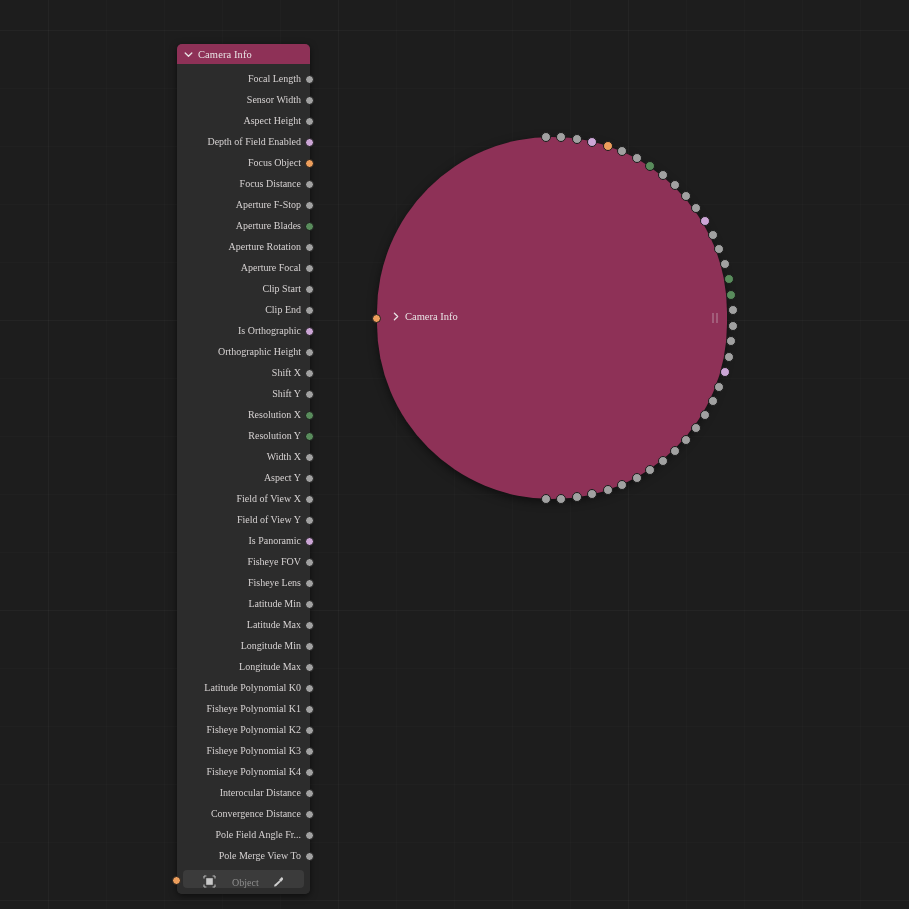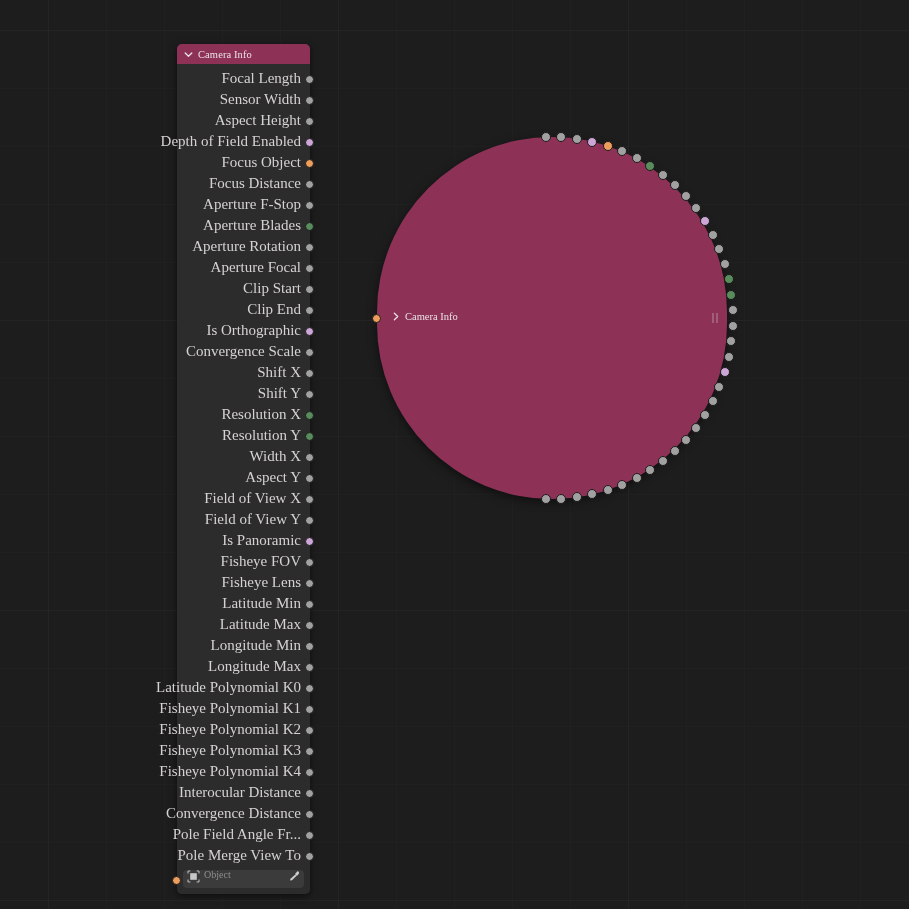--- a/index.html
+++ b/index.html
@@ -75,21 +75,21 @@
     height: 21px;
     display: flex;
     align-items: center;
     justify-content: flex-end;
     padding-right: 9px;
     position: relative;
     box-sizing: border-box;
   }
   .socket-label {
     color: #d6d2d2;
-    font-size: 15px;
+    font-size: 10px;
     white-space: nowrap;
     line-height: 1;
   }
   .socket-dot {
     position: absolute;
     right: -4px;
     top: 50%;
     margin-top: -3.5px;
     width: 7px;
     height: 7px;
@@ -110,23 +110,24 @@
     padding: 0 6px;
     position: relative;
     box-sizing: border-box;
   }
   .object-field {
     flex: 1;
     height: 18px;
     border-radius: 4px;
     background: #3b3b3b;
     display: flex;
-    align-items: flex-start;
-    padding: 0 4px;
+    align-items: flex-end;
+    padding: 0 20px;
     box-sizing: border-box;
+    gap: 12px;
   }
   .obj-icon { width: 13px; height: 13px; flex: 0 0 auto; margin-right: 4px; }
   .obj-icon svg { display:block; }
   .object-placeholder {
     flex: 1;
     color: #8d8d8d;
     font-size: 10px;
     line-height: 1;
   }
   .eyedropper { width: 12px; height: 12px; flex: 0 0 auto; }
@@ -263,21 +264,21 @@
           </div>
           <div class="socket-row">
             <span class="socket-label">Clip End</span>
             <span class="socket-dot" style="background: rgb(161, 161, 161);"></span>
           </div>
           <div class="socket-row">
             <span class="socket-label">Is Orthographic</span>
             <span class="socket-dot" style="background: rgb(204, 166, 214);"></span>
           </div>
           <div class="socket-row">
-            <span class="socket-label">Convergence Scale</span>
+            <span class="socket-label">Orthographic Height</span>
             <span class="socket-dot" style="background: rgb(161, 161, 161);"></span>
           </div>
           <div class="socket-row">
             <span class="socket-label">Shift X</span>
             <span class="socket-dot" style="background: rgb(161, 161, 161);"></span>
           </div>
           <div class="socket-row">
             <span class="socket-label">Shift Y</span>
             <span class="socket-dot" style="background: rgb(161, 161, 161);"></span>
           </div>

